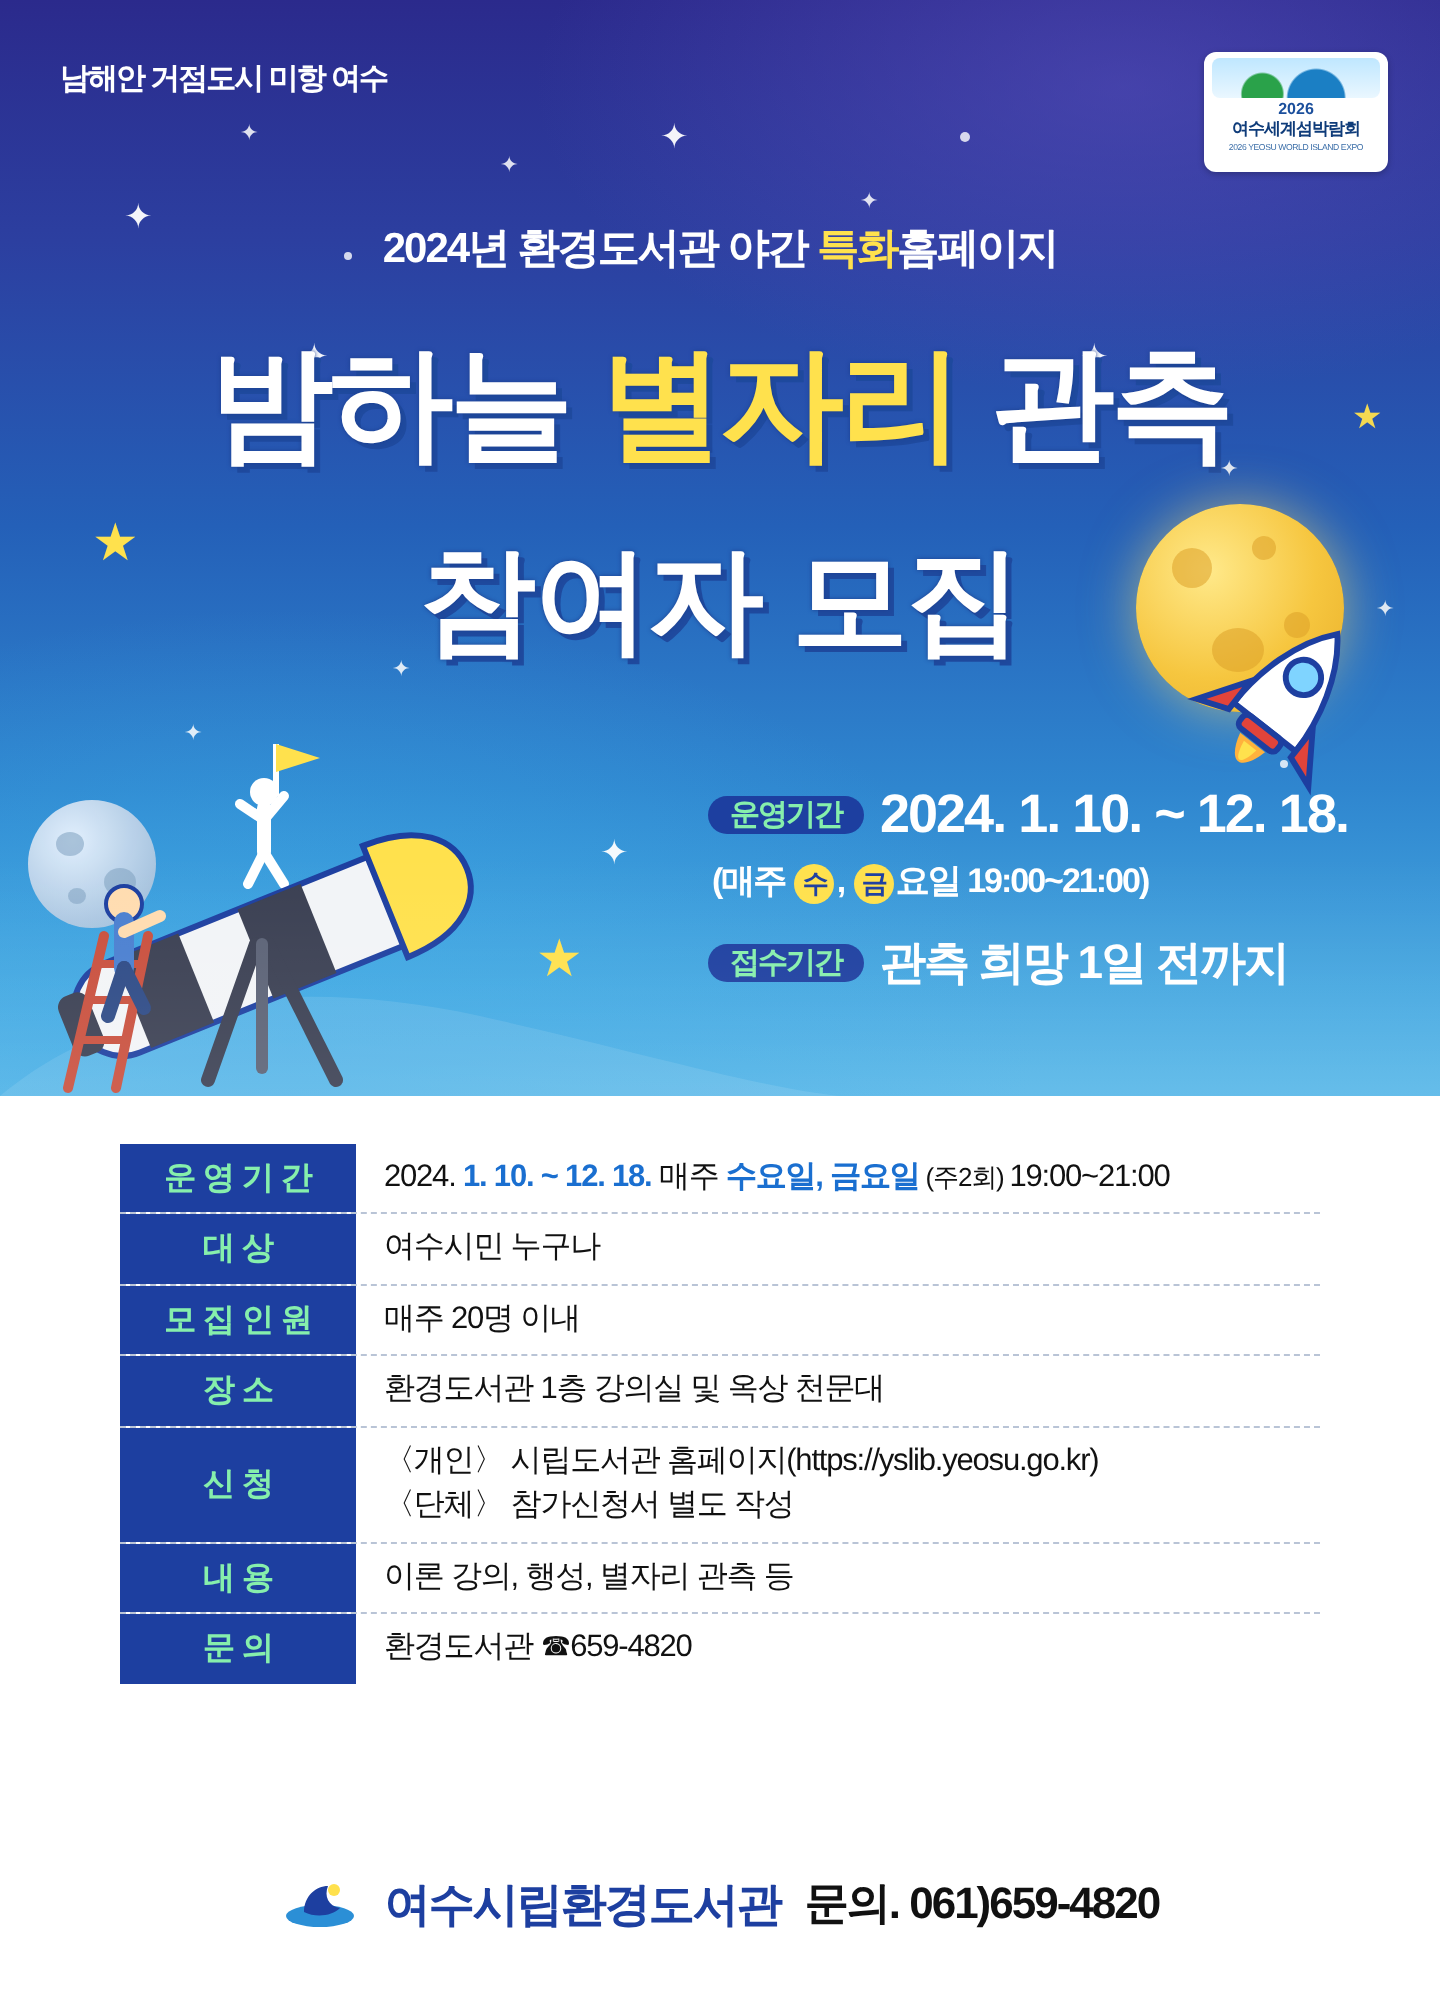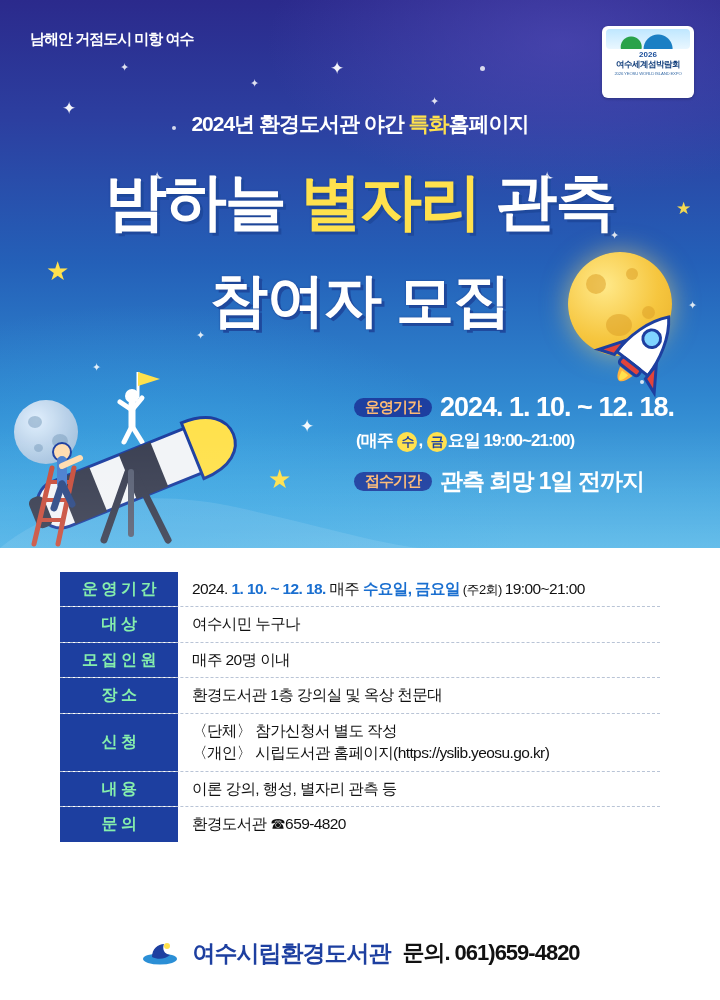--- a/index.html
+++ b/index.html
@@ -30,21 +30,21 @@
   .star.sm { font-size:11px; opacity:.85; }
   .star.md { font-size:17px; opacity:.95; }
   .star.lg { font-size:26px; }
   .dot { position:absolute; background:#fff; border-radius:50%; opacity:.8; }
 
   
   .city-logo { position:absolute; left:30px; top:30px; width:190px; height:26px; }
   .city-logo .ln1 { font-size:15px; font-weight:bold; color:#fff; letter-spacing:-1px; white-space:nowrap; }
 
   .expo-logo {
-    position:absolute; right:26px; top:26px; width:92px; height:72px;
+    position:absolute; right:26px; top:26px; width:92px; height:60px;
     background:#ffffff; border-radius:6px; padding:3px 4px; text-align:center;
     box-shadow:0 1px 3px rgba(0,0,0,.25);
   }
   .expo-logo .hill {
     height:20px; background:
       radial-gradient(circle at 30% 90%, #2aa24a 0 10px, transparent 11px),
       radial-gradient(circle at 62% 100%, #1b7fc4 0 14px, transparent 15px),
       linear-gradient(180deg,#bfe7ff,#eaf7ff);
     border-radius:4px;
   }
@@ -86,21 +86,21 @@
     opacity:.95;
   }
   .planet i { position:absolute; border-radius:50%; background:rgba(130,160,190,.55); }
 
   
   .scene { position:absolute; left:0; bottom:0; width:420px; height:200px; }
 
   
   .skyinfo { position:absolute; right:26px; top:392px; width:340px; text-align:left; }
   .pill {
-    display:inline-block; background:#1d3fa0; color:#fdba74; font-weight:bold;
+    display:inline-block; background:#1d3fa0; color:#86efac; font-weight:bold;
     font-size:15px; padding:0 11px; border-radius:13px; letter-spacing:-1px;
     vertical-align:middle;
   }
   .skyinfo .r1v {
     display:inline-block; vertical-align:middle; margin-left:8px;
     font-size:27px; font-weight:bold; color:#ffffff; letter-spacing:-1px;
   }
   .skyinfo .r2 {
     margin-top:6px; font-size:17px; font-weight:bold; color:#ffffff; letter-spacing:-1px;
     padding-left:2px;
@@ -290,22 +290,22 @@
       </div>
       <div class="row">
         <div class="lbl">장        소</div>
         <div class="val">
           <div class="line"><span>환경도서관 1층 강의실 및 옥상 천문대</span></div>
         </div>
       </div>
       <div class="row">
         <div class="lbl">신        청</div>
         <div class="val">
+          <div class="line"><span>〈개인〉 시립도서관 홈페이지(https://yslib.yeosu.go.kr)</span></div>
           <div class="line"><span>〈단체〉 참가신청서 별도 작성</span></div>
-          <div class="line"><span>〈개인〉 시립도서관 홈페이지(https://yslib.yeosu.go.kr)</span></div>
         </div>
       </div>
       <div class="row">
         <div class="lbl">내        용</div>
         <div class="val">
           <div class="line"><span>이론 강의, 행성, 별자리 관측 등</span></div>
         </div>
       </div>
       <div class="row">
         <div class="lbl">문        의</div>

